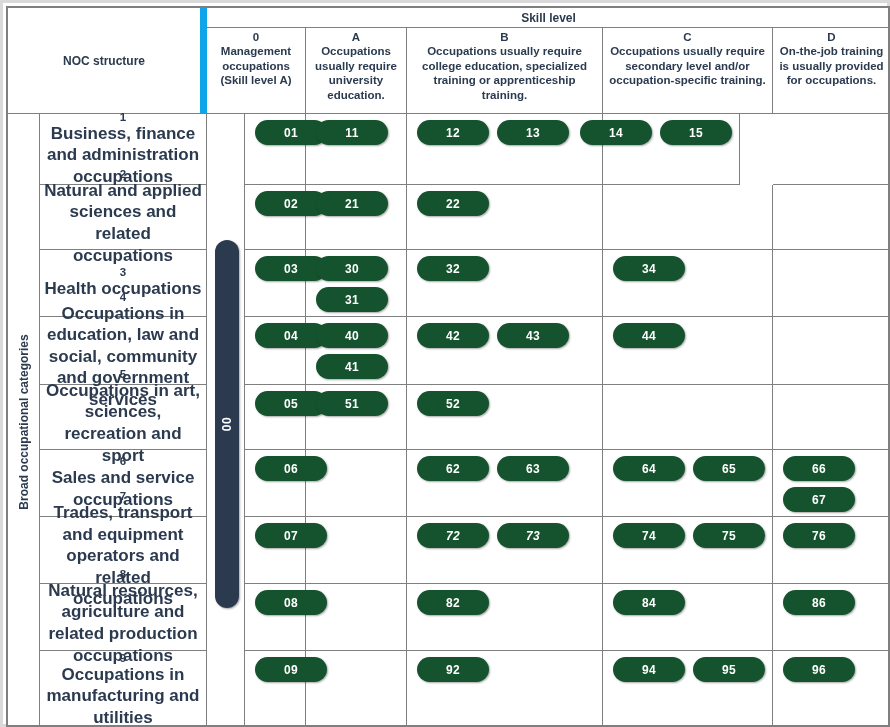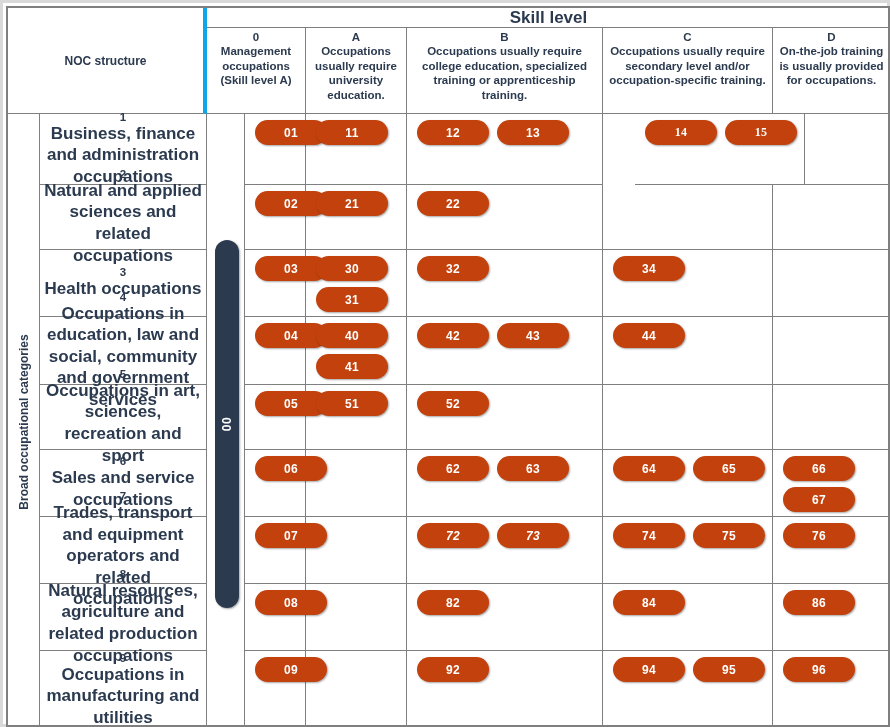--- a/index.html
+++ b/index.html
@@ -36,30 +36,30 @@
   }
 
   
   #skill-level-banner {
     position: absolute;
     left: 199px; top: 0px;
     width: 683px; height: 20px;
     box-sizing: border-box;
     border-bottom: 1px solid #7f7f7f;
     display: flex; align-items: center; justify-content: center;
-    font-weight: bold; font-size: 17px; color: #2b3a4f;
+    font-weight: bold; font-size: 12px; color: #2b3a4f;
   }
 
   
   #noc-structure-head {
     position: absolute;
     left: 0px; top: 0px;
     width: 199px; height: 106px;
     box-sizing: border-box;
-    border-right: 4px solid #0ea5e9;
+    border-right: 7px solid #0ea5e9;
     border-bottom: 1px solid #7f7f7f;
     display: flex; align-items: center; justify-content: center;
     font-weight: bold; font-size: 12px; color: #2b3a4f;
   }
 
   
   .skill-col-head {
     position: absolute;
     top: 20px; height: 86px;
     box-sizing: border-box;
@@ -136,21 +136,21 @@
     gap: 6px 8px;
   }
 
   
   .badge {
     display: inline-flex;
     align-items: center; justify-content: center;
     min-width: 52px; height: 25px;
     padding: 0 10px;
     border-radius: 13px;
-    background: #c2410c;
+    background: #14532d;
     color: #ffffff;
     font-weight: bold; font-size: 12px;
     box-shadow: 1px 1px 2px rgba(0,0,0,0.35);
     letter-spacing: 0.3px;
   }
 
   
   #badge-00 {
     position: absolute;
     left: 207px; top: 232px;
@@ -235,21 +235,21 @@
           <div class="badge-wrap">
             <span class="badge">11</span>
           </div>
         </div>
         <div class="grid-cell" style="left: 399px; width: 196px; top: 106px; height: 71px;">
           <div class="badge-wrap">
             <span class="badge">12</span>
             <span class="badge">13</span>
           </div>
         </div>
-        <div class="grid-cell" style="left: 627px; width: 170px; top: 106px; height: 71px; font-family: Liberation Serif, serif;">
+        <div class="grid-cell" style="left: 562px; width: 170px; top: 106px; height: 71px;">
           <div class="badge-wrap">
             <span class="badge">14</span>
             <span class="badge">15</span>
           </div>
         </div>
         <div class="grid-cell lastcol" style="left: 765px; width: 117px; top: 106px; height: 71px;">
           <div class="badge-wrap"></div>
         </div>
         <div class="cat-label" style="top: 177px; height: 65px;">
           <span class="num">2</span>

